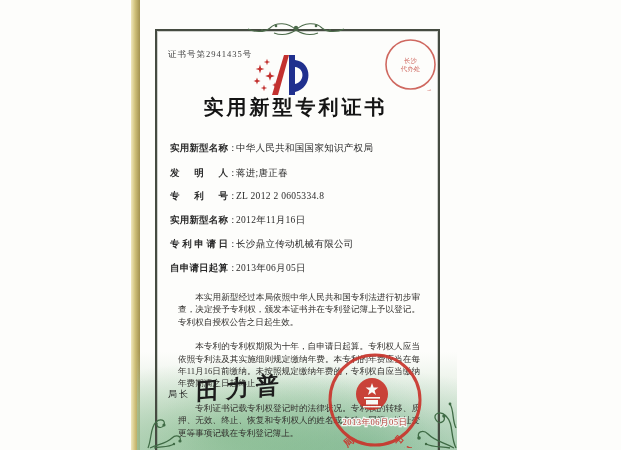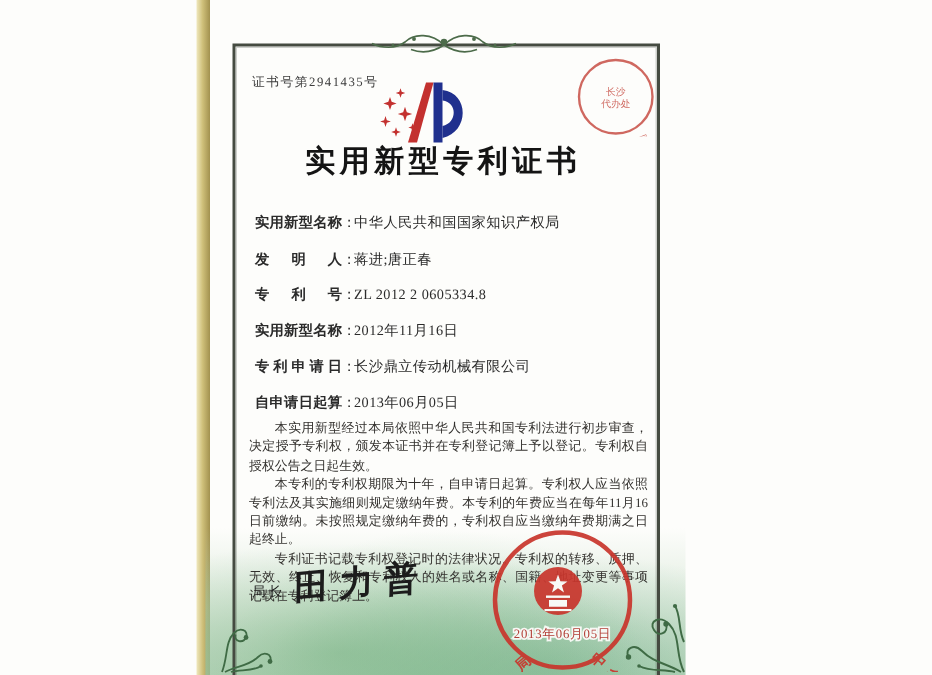--- a/index.html
+++ b/index.html
@@ -24,21 +24,21 @@
   .title{position:absolute;left:155px;top:94px;width:281px;text-align:center;
          font-size:20px;font-weight:bold;letter-spacing:3px;color:#141414;}
   .fields{position:absolute;left:170px;top:140px;width:262px;font-size:9.5px;}
   .field{position:absolute;left:0;width:262px;white-space:nowrap;}
   .f0{top:2px}.f1{top:27px}.f2{top:50px}.f3{top:74px}.f4{top:98px}.f5{top:122px}
   .flabel{display:inline-block;width:58px;text-align:justify;text-align-last:justify;vertical-align:bottom;font-weight:bold;}
   .fcolon{display:inline-block;width:8px;}
   .fvalue{letter-spacing:.3px;}
   .paras{position:absolute;left:166px;top:279px;width:266px;font-size:8.6px;line-height:12.4px;
          text-align:justify;color:#33312e;}
-  .para{text-indent:2em;margin:0;}
+  .para{text-indent:2em;margin:12px;}
   .director{position:absolute;left:168px;top:388px;font-size:9px;letter-spacing:2px;color:#222;}
   .signature{position:absolute;left:196px;top:372px;width:110px;font-size:23px;font-weight:bold;
              letter-spacing:7px;color:#1c1c1c;transform:rotate(-5deg) skewX(-6deg);
              font-family:"DejaVu Serif",serif;}
   .seal{position:absolute;left:327px;top:352px;width:96px;height:96px;opacity:.92;}
   .footer{position:absolute;left:155px;top:433px;width:281px;text-align:center;
           font-size:7.5px;letter-spacing:1px;color:#4a4a45;}
   .top-orn{position:absolute;left:246px;top:20px;width:100px;height:20px;}
   .orn-bl{position:absolute;left:146px;top:416px;width:42px;height:34px;}
   .orn-br{position:absolute;left:410px;top:398px;width:48px;height:52px;}

